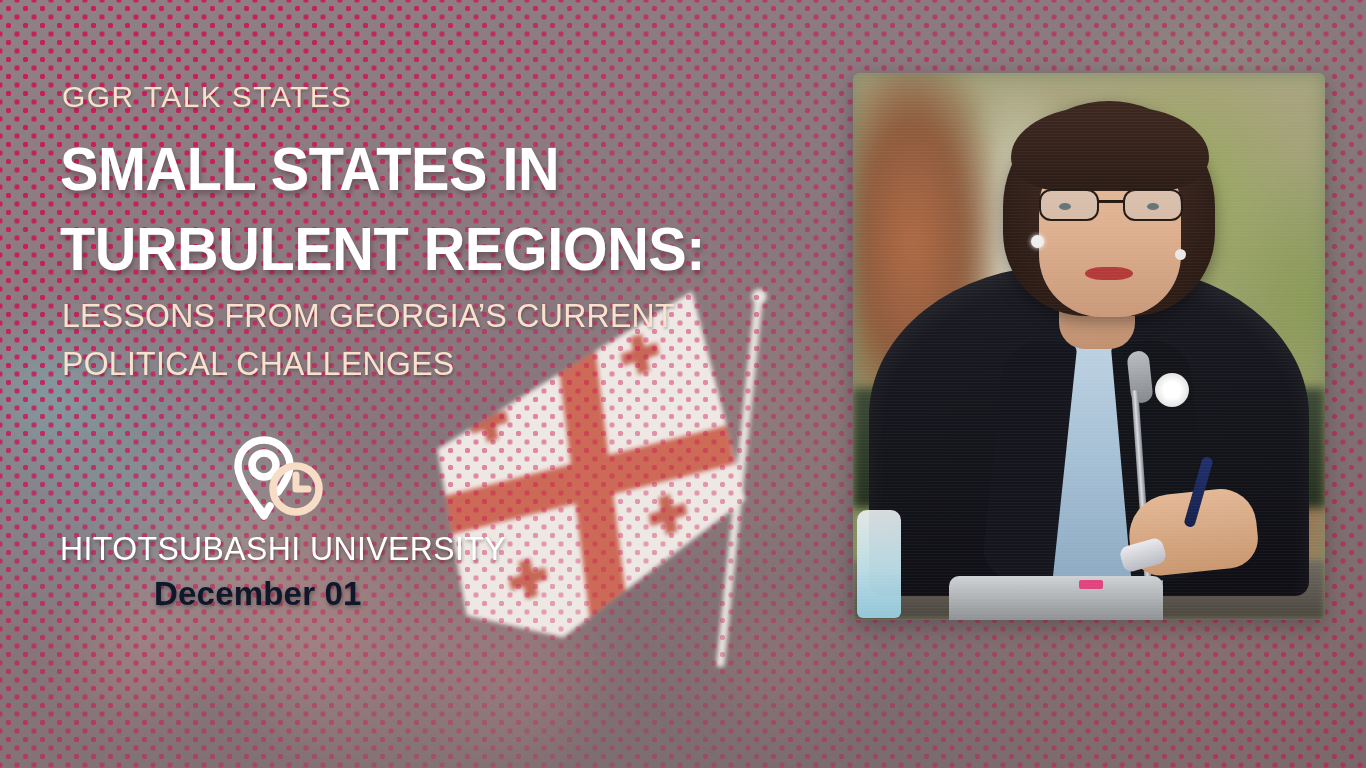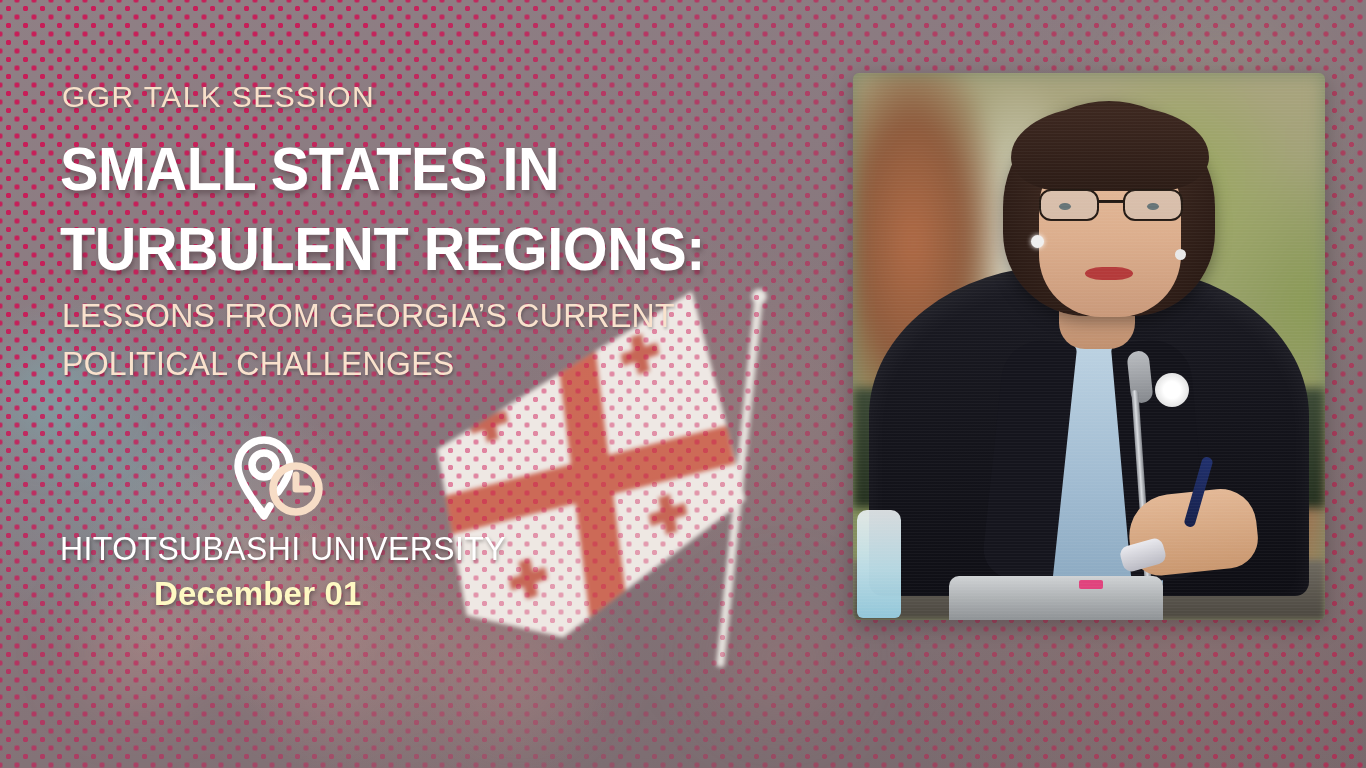--- a/index.html
+++ b/index.html
@@ -143,21 +143,21 @@
   .venue{
     position:absolute; left:-2px; top:530px;
     font-size:33px; font-weight:400; color:#ffffff;
     letter-spacing:0.4px;
     transform:scaleX(0.97); transform-origin:left center;
     text-shadow:1px 2px 4px rgba(0,0,0,0.35);
     white-space:nowrap;
   }
   .date{
     position:absolute; left:92px; top:575px;
-    font-size:33px; font-weight:700; color:#fef9c3;
+    font-size:33px; font-weight:700; color:#0f172a;
     letter-spacing:0.2px;
     text-shadow:1px 2px 4px rgba(0,0,0,0.35);
     white-space:nowrap;
   }
 
   
   .photo{
     position:absolute; left:853px; top:73px;
     width:472px; height:547px;
     border-radius:6px;
@@ -339,21 +339,21 @@
         <div class="bcross bc4"></div>
       </div>
     </div>
   </div>
 
   <div class="dots"></div>
   <div class="dots2"></div>
 
   <div class="left-col">
 
-    <div class="eyebrow">GGR TALK SESSION</div>
+    <div class="eyebrow">GGR TALK STATES</div>
 
     <div class="title-line t1">SMALL STATES IN</div>
     <div class="title-line t2">TURBULENT REGIONS:</div>
 
     <div class="sub-line s1">LESSONS FROM GEORGIA’S CURRENT</div>
     <div class="sub-line s2">POLITICAL CHALLENGES</div>
 
     <div class="meta-icon">
       <svg viewBox="0 0 108 92" width="108" height="92" aria-hidden="true">
         <path d="M44 86 C44 86 18 56 18 38 A26 26 0 0 1 70 38 C70 46 64 56 58 64" fill="none" stroke="#ffffff" stroke-width="7.5" stroke-linecap="round" stroke-linejoin="round"></path>

